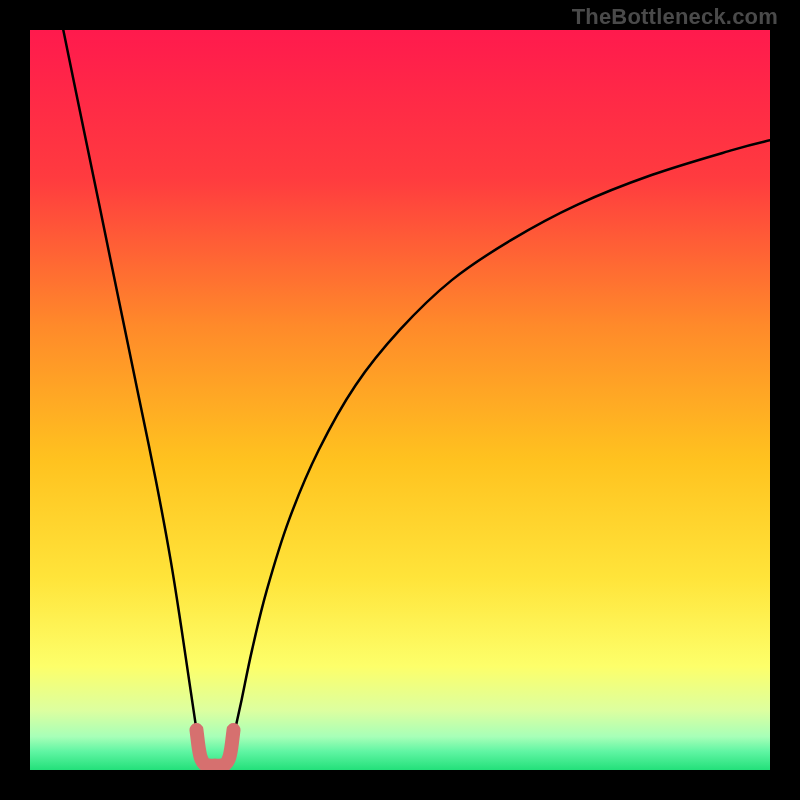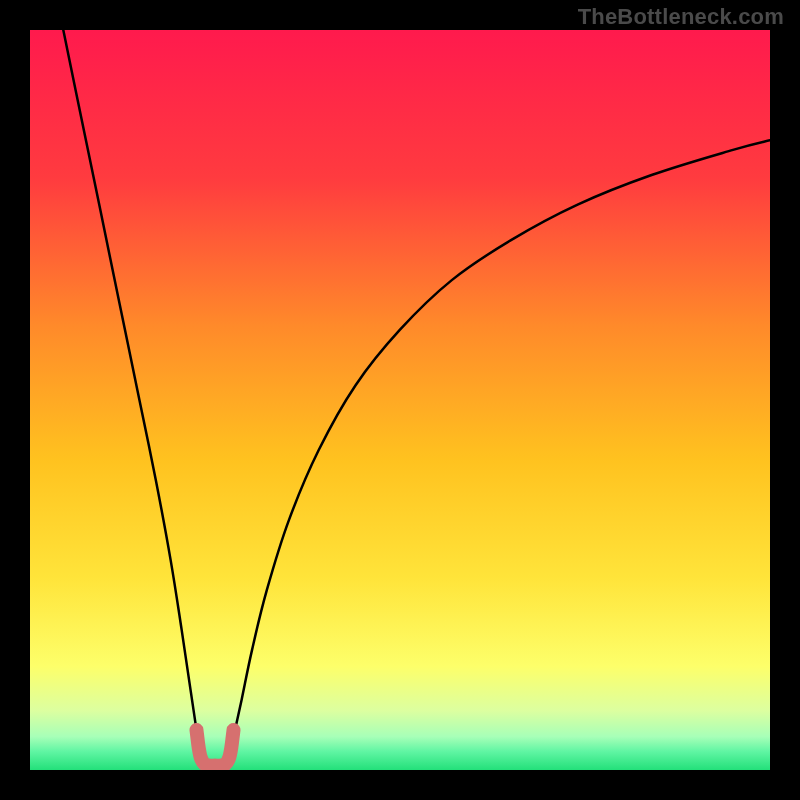--- a/index.html
+++ b/index.html
@@ -36,21 +36,21 @@
   .curve-svg {
     position: absolute;
     left: 0;
     top: 0;
     width: 740px;
     height: 740px;
   }
   .watermark {
     position: absolute;
     top: 4px;
-    right: 16px;
+    right: 22px;
     font-family: Arial, Helvetica, sans-serif;
     font-size: 22px;
     font-weight: 600;
     color: #4a4a4a;
     letter-spacing: 0.2px;
   }
 </style>
 </head>
 <body>
 

